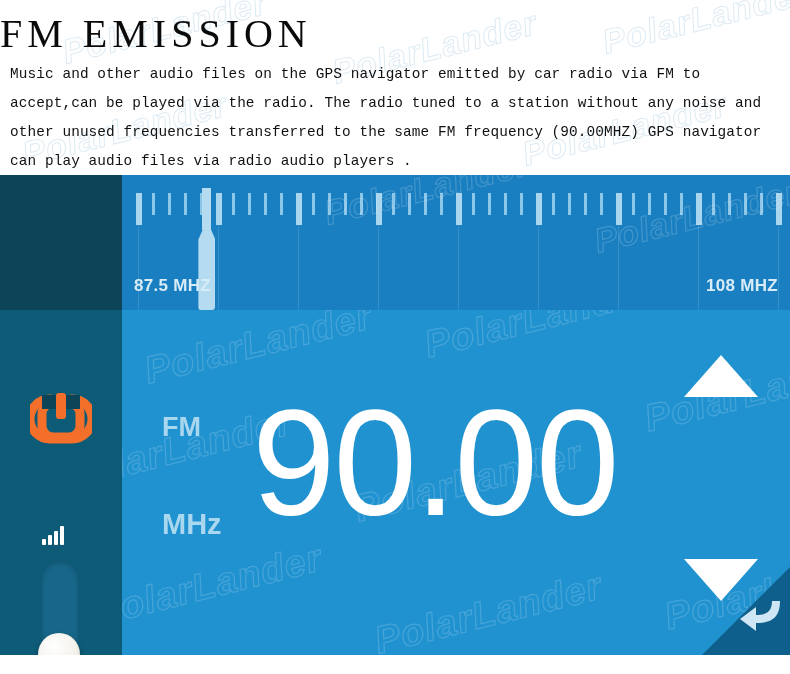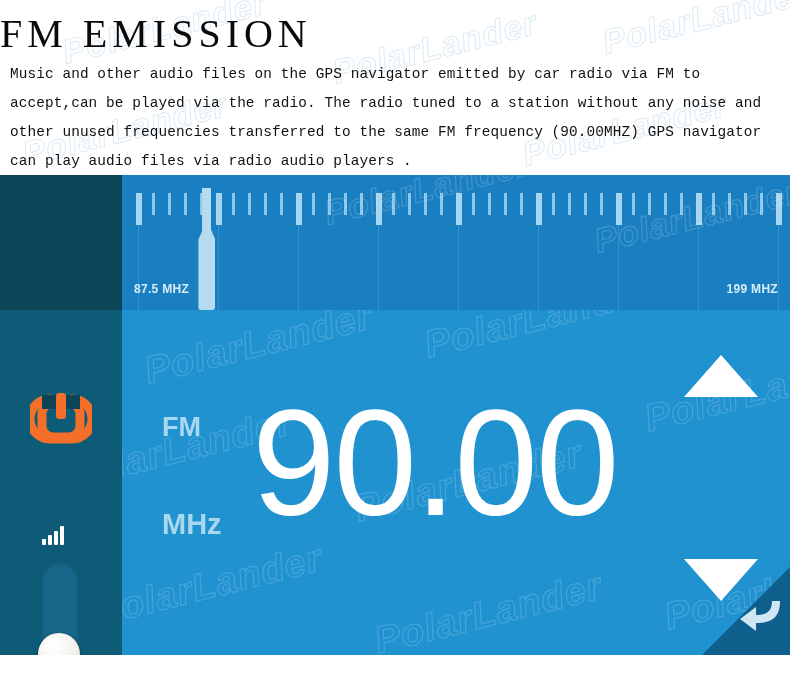--- a/index.html
+++ b/index.html
@@ -198,21 +198,21 @@
     position: absolute;
     left: 3px; top: 40px;
     width: 17px; height: 82px;
     background: #b5dbf0;
     border-radius: 7px 7px 3px 3px;
     clip-path: polygon(30% 0%, 70% 0%, 100% 14%, 100% 100%, 0% 100%, 0% 14%);
   }
   .band-label {
     position: absolute;
     bottom: 14px;
-    font-size: 12px;
+    font-size: 17px;
     font-weight: bold;
     color: #d8ecf8;
     letter-spacing: 0.3px;
   }
   #band-min-label { left: 12px; }
   #band-max-label { right: 12px; }
 
   
   .display {
     position: absolute;
@@ -405,21 +405,21 @@
         <div class="tick" style="left: 638px;"></div>
         <div class="tick major" style="left: 654px;"></div>
       </div>
 
     <div class="needle" style="left: 73.4px;">
       <div class="stem"></div>
       <div class="body"></div>
     </div>
 
     <div class="band-label" id="band-min-label">87.5 MHZ</div>
-    <div class="band-label" id="band-max-label">199 MHZ</div>
+    <div class="band-label" id="band-max-label">108 MHZ</div>
 
     <div class="wm" style="left:200px; top:-6px; font-size:34px;">PolarLander</div>
     <div class="wm" style="left:470px; top:22px; font-size:34px;">PolarLander</div>
   </div>
 
   <div class="display">
     <div class="wm" style="left:20px; top:12px;">PolarLander</div>
     <div class="wm" style="left:300px; top:-14px;">PolarLander</div>
     <div class="wm" style="left:-60px; top:118px;">PolarLander</div>
     <div class="wm" style="left:230px; top:150px;">PolarLander</div>

